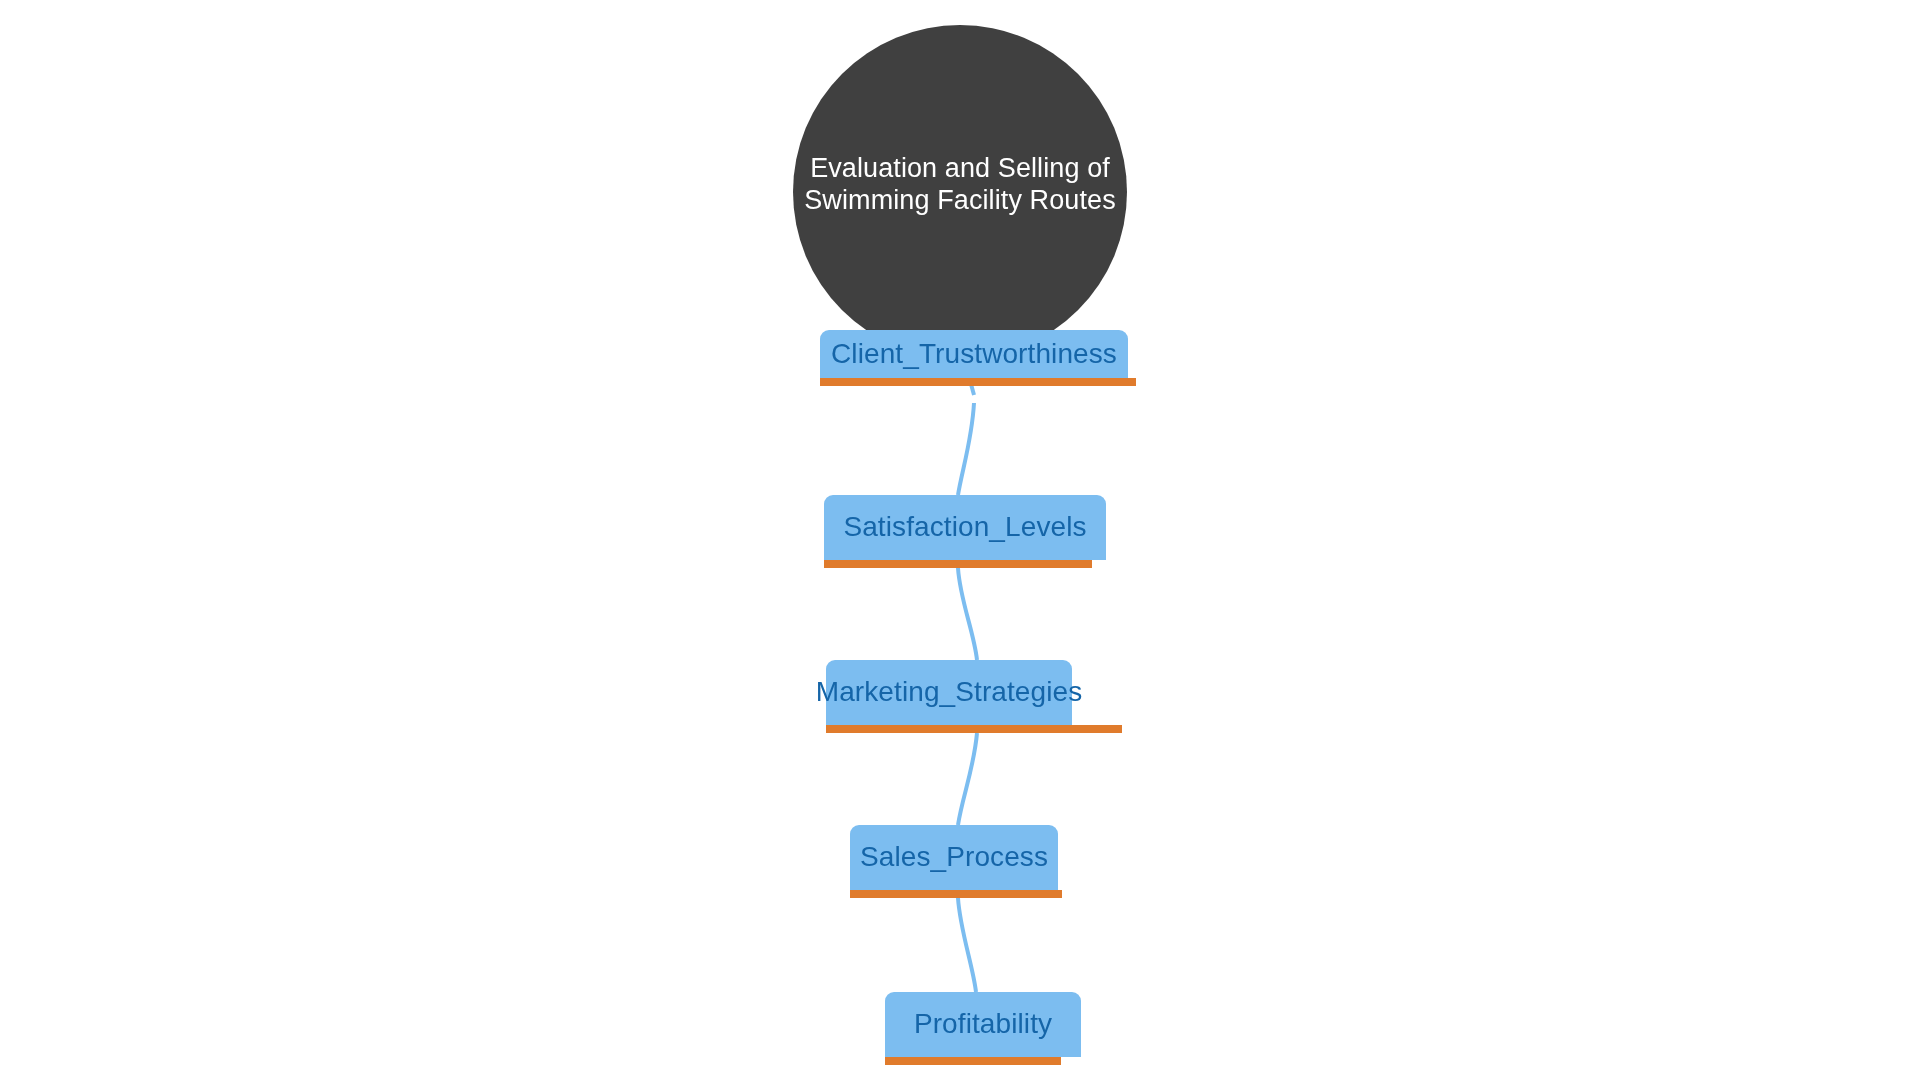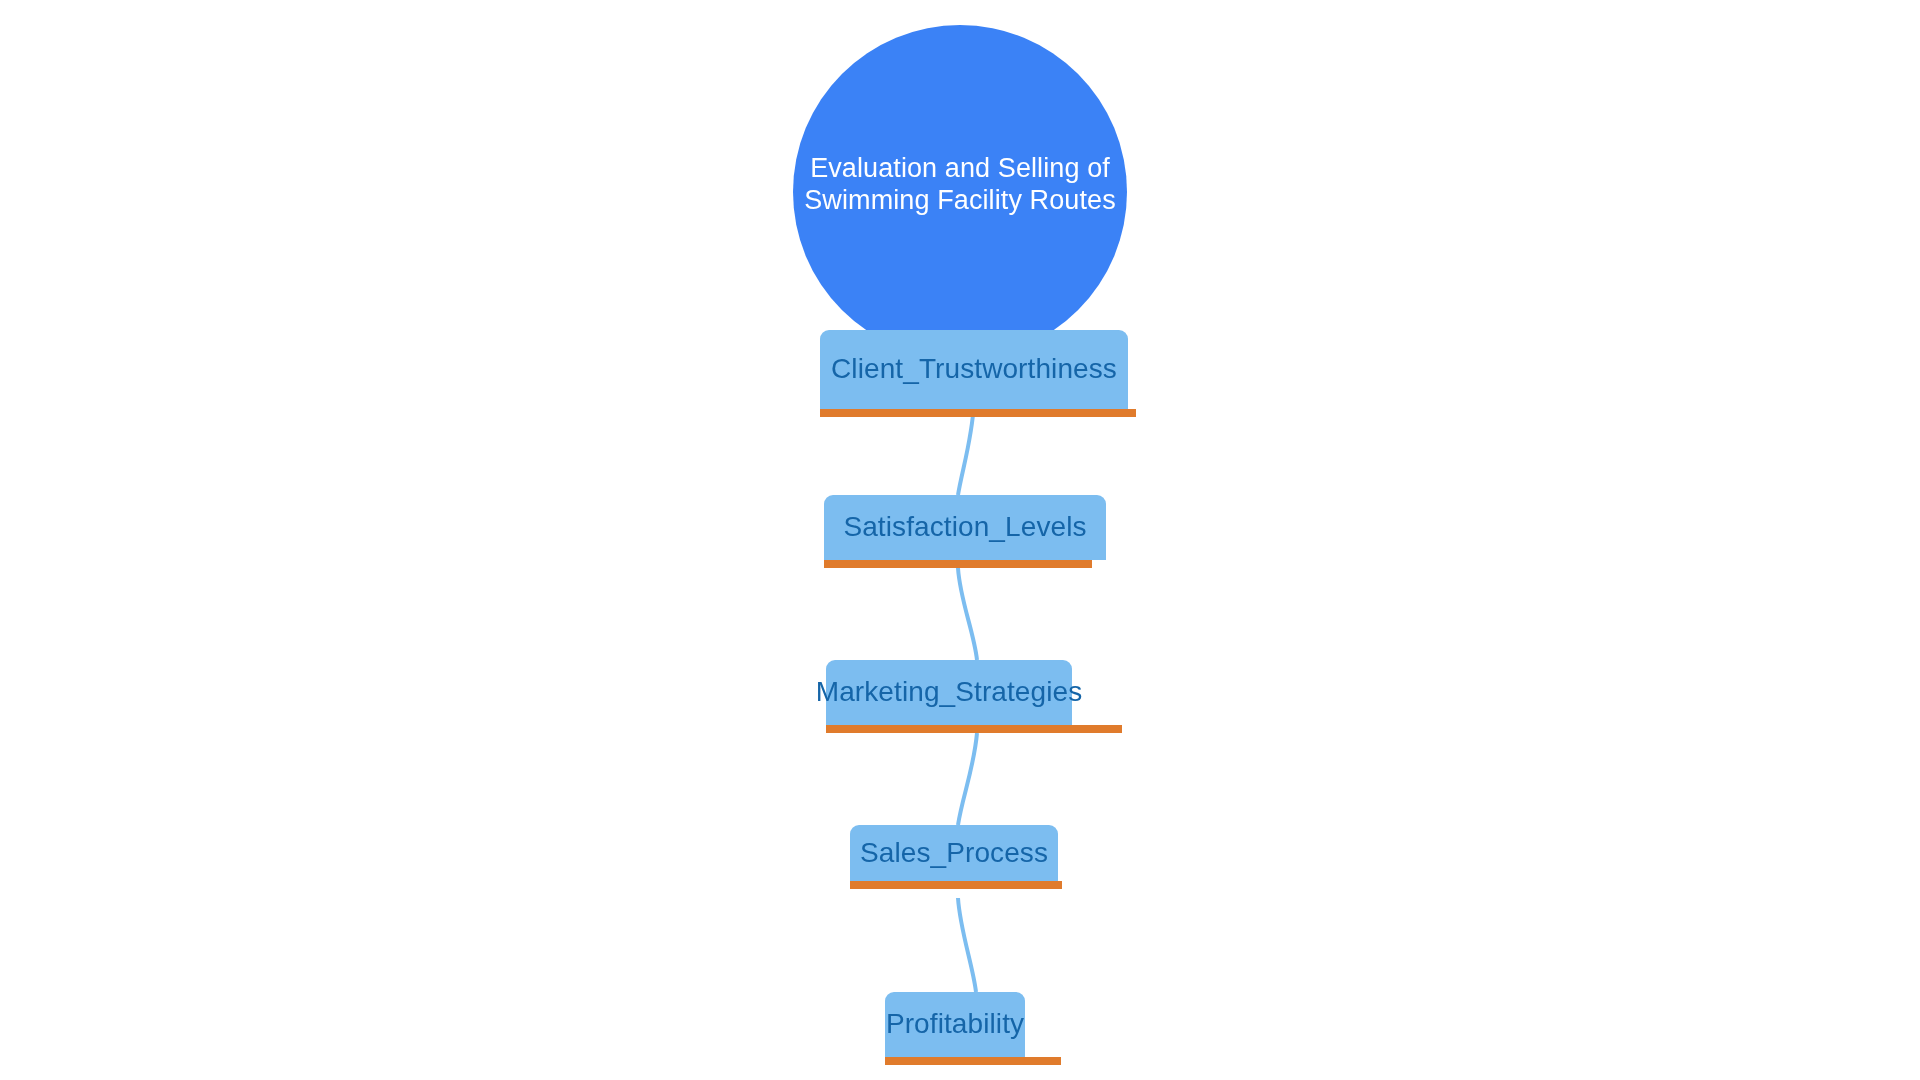--- a/index.html
+++ b/index.html
@@ -75,37 +75,37 @@
 <div id="canvas">
 
   <svg id="edges" viewBox="0 0 1920 1080" xmlns="http://www.w3.org/2000/svg">
       <path d="M 960 344 L 974 395" fill="none" stroke="#7cbdf0" stroke-width="4" stroke-linecap="butt"></path>
       <path d="M 974 403 C 972 440, 962 470, 958 495" fill="none" stroke="#7cbdf0" stroke-width="4" stroke-linecap="butt"></path>
       <path d="M 958 568 C 960 600, 974 632, 977 660" fill="none" stroke="#7cbdf0" stroke-width="4" stroke-linecap="butt"></path>
       <path d="M 977 733 C 974 768, 962 798, 958 825" fill="none" stroke="#7cbdf0" stroke-width="4" stroke-linecap="butt"></path>
       <path d="M 958 898 C 960 930, 973 966, 976 992" fill="none" stroke="#7cbdf0" stroke-width="4" stroke-linecap="butt"></path>
     </svg>
 
-  <div class="node node-root" id="root-node" style="left: 793px; top: 25px; width: 334px; height: 334px; background: #3b82f6; color: rgb(255, 255, 255);">
+  <div class="node node-root" id="root-node" style="left: 793px; top: 25px; width: 334px; height: 334px; background: #404040; color: rgb(255, 255, 255);">
     <span class="node-label">Evaluation and Selling of Swimming Facility Routes</span>
   </div>
 
-<div class="node node-box" style="left: 820px; top: 330px; width: 308px; height: 79px; background: rgb(124, 189, 240); color: rgb(21, 101, 168);">
+<div class="node node-box" style="left: 820px; top: 330px; width: 308px; height: 48px; background: rgb(124, 189, 240); color: rgb(21, 101, 168);">
       <span class="node-label">Client_Trustworthiness</span>
       <span class="box-underline" style="background: rgb(224, 123, 44); height: 8px; width: 316px; bottom: -8px;"></span>
     </div>
     <div class="node node-box" style="left: 824px; top: 495px; width: 282px; height: 65px; background: rgb(124, 189, 240); color: rgb(21, 101, 168);">
       <span class="node-label">Satisfaction_Levels</span>
       <span class="box-underline" style="background: rgb(224, 123, 44); height: 8px; width: 268px; bottom: -8px;"></span>
     </div>
     <div class="node node-box" style="left: 826px; top: 660px; width: 246px; height: 65px; background: rgb(124, 189, 240); color: rgb(21, 101, 168);">
       <span class="node-label">Marketing_Strategies</span>
       <span class="box-underline" style="background: rgb(224, 123, 44); height: 8px; width: 296px; bottom: -8px;"></span>
     </div>
-    <div class="node node-box" style="left: 850px; top: 825px; width: 208px; height: 56px; background: rgb(124, 189, 240); color: rgb(21, 101, 168);">
+    <div class="node node-box" style="left: 850px; top: 825px; width: 208px; height: 65px; background: rgb(124, 189, 240); color: rgb(21, 101, 168);">
       <span class="node-label">Sales_Process</span>
       <span class="box-underline" style="background: rgb(224, 123, 44); height: 8px; width: 212px; bottom: -8px;"></span>
     </div>
-    <div class="node node-box" style="left: 885px; top: 992px; width: 140px; height: 65px; background: rgb(124, 189, 240); color: rgb(21, 101, 168);">
+    <div class="node node-box" style="left: 885px; top: 992px; width: 196px; height: 65px; background: rgb(124, 189, 240); color: rgb(21, 101, 168);">
       <span class="node-label">Profitability</span>
       <span class="box-underline" style="background: rgb(224, 123, 44); height: 8px; width: 176px; bottom: -8px;"></span>
     </div>
   </div>
 
 </body></html>

